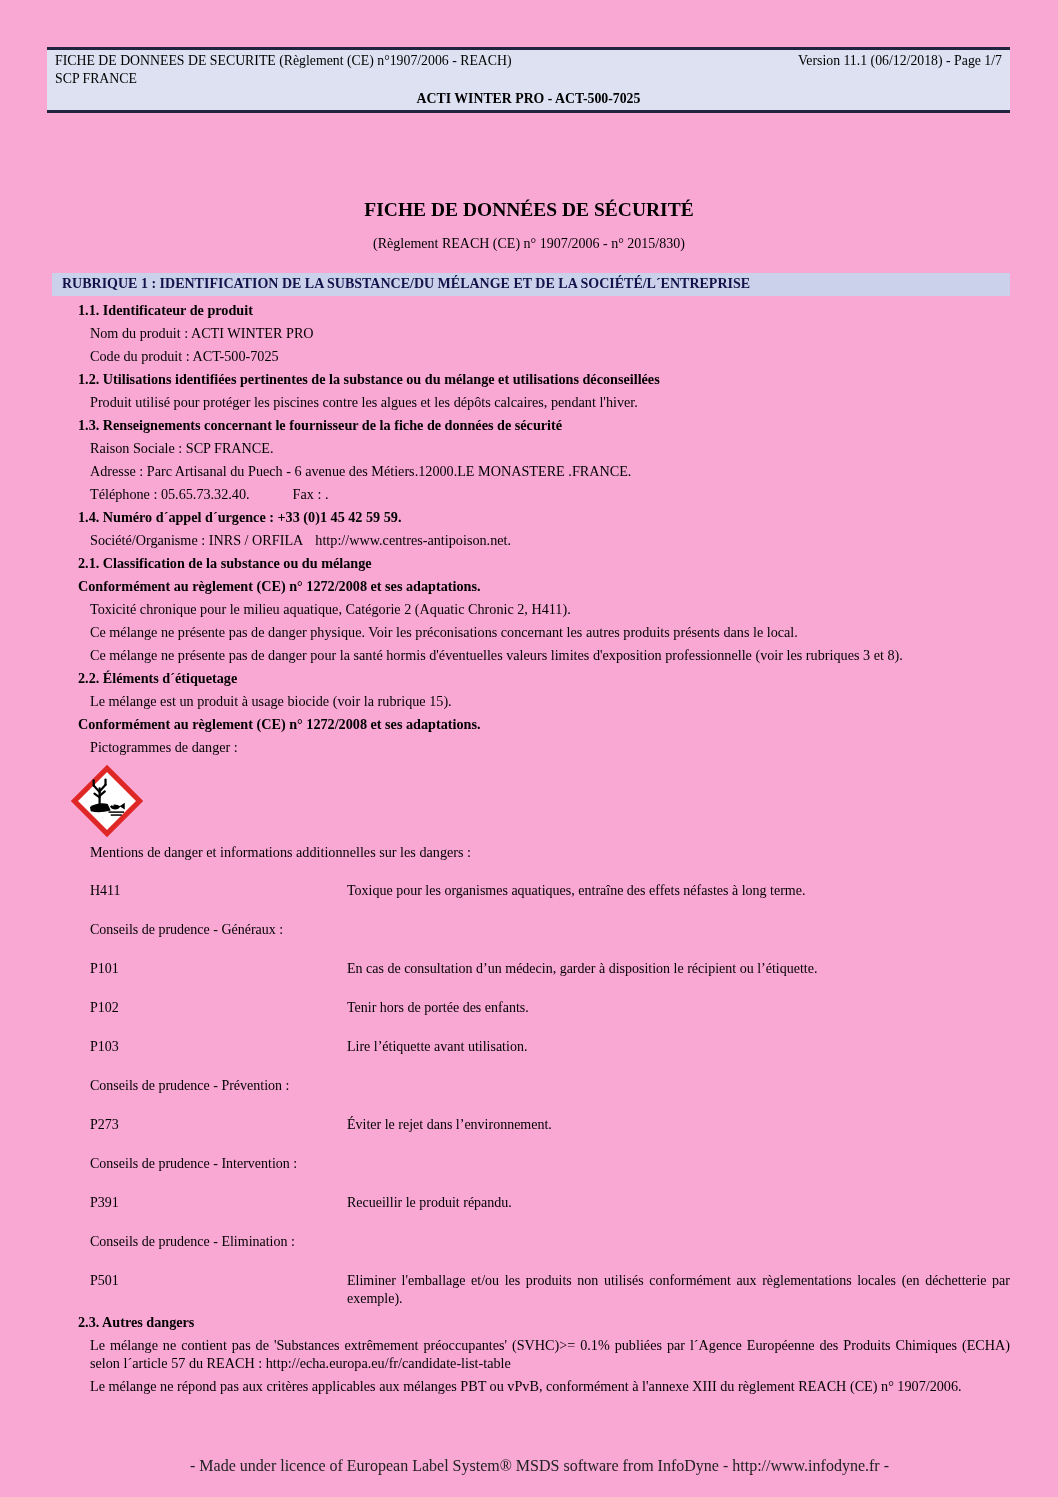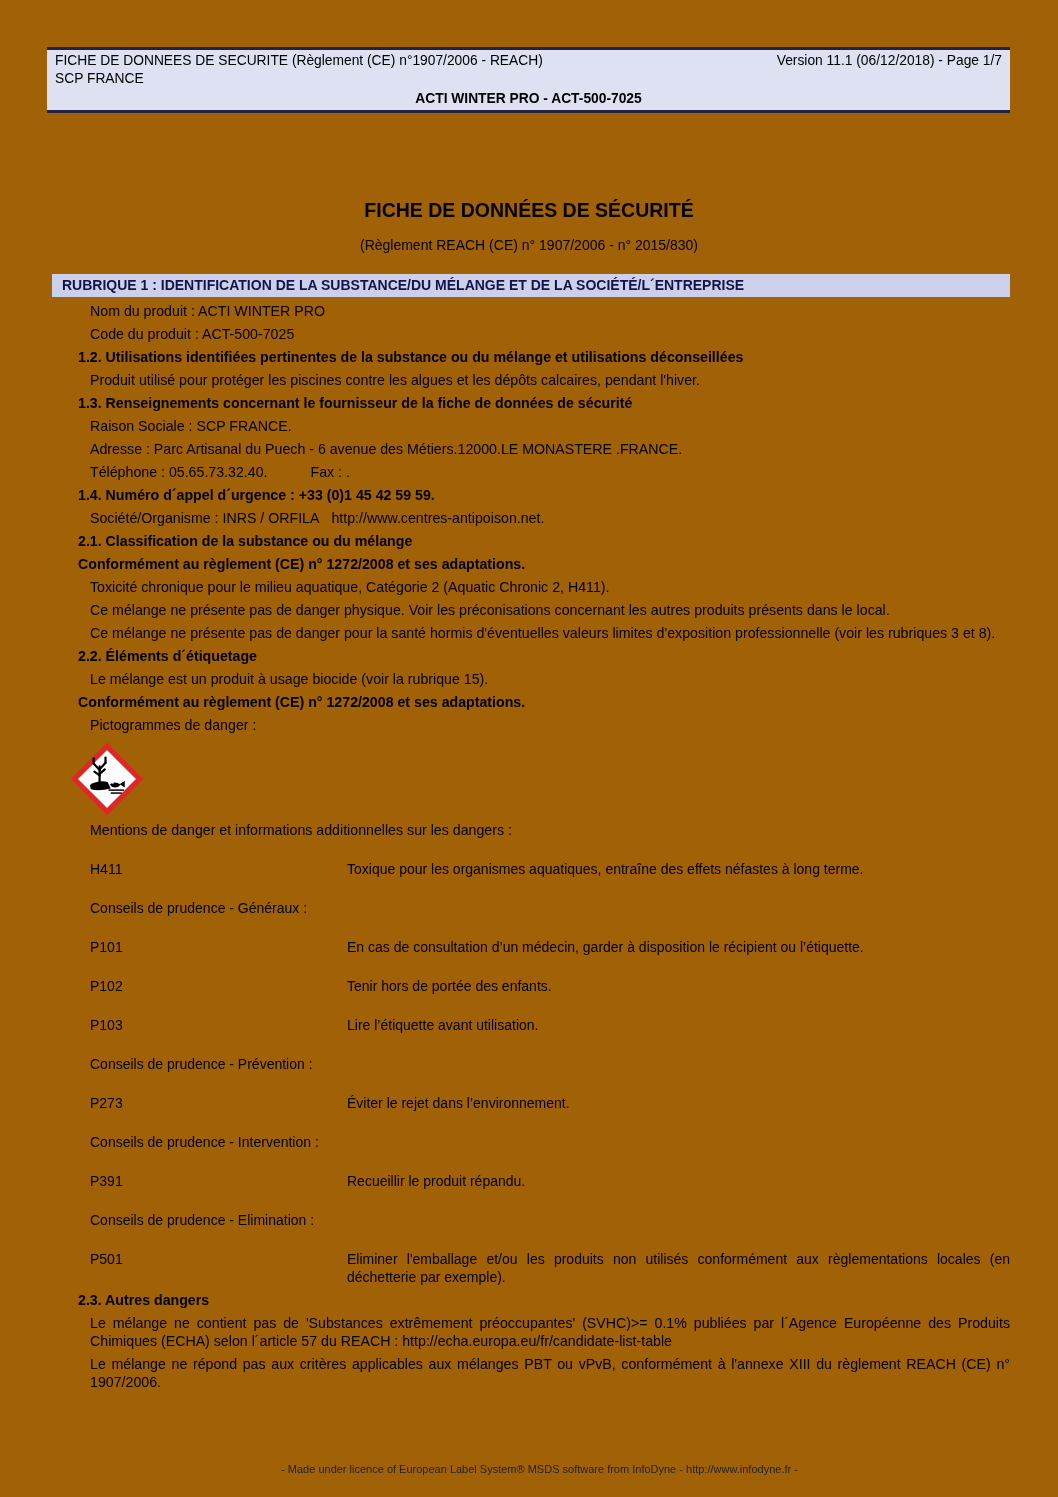--- a/index.html
+++ b/index.html
@@ -1,20 +1,20 @@
 <!DOCTYPE html>
 <html><head>
 <meta charset="utf-8">
 <style>
   html,body{margin:0;padding:0;background:#ffffff;}
   .page{
     position:relative;
     width:1058px;height:1497px;
-    background:#a16207;
-    font-family:Liberation Sans, sans-serif;
+    background:#f9a8d4;
+    font-family:Liberation Serif, serif;
     color:#000;
     overflow:hidden;
   }
   
   .header{
     margin:47px 48px 0 47px;
     background:#dde1f1;
     border-top:3px solid #23233f;
     border-bottom:3px solid #23233f;
     padding:2px 8px 2px 8px;
@@ -71,21 +71,21 @@
   .code{flex:none;width:257px;}
   .desc{flex:1;text-align:justify;}
   
   .picto-wrap{margin:8px 0 0 70px;width:74px;height:74px;}
   .picto-label{margin-top:4px;}
   
   .footer{
     position:absolute;
     left:0;right:0;bottom:22px;
     text-align:center;
-    font-size:11px;
+    font-size:16px;
     color:#222;
     padding-left:21px;
   }
 </style>
 </head>
 <body>
 
 <div class="page">
 
   <div class="header">
@@ -95,20 +95,21 @@
     </div>
     <div class="header-row2">SCP FRANCE</div>
     <div class="header-row3">ACTI WINTER PRO - ACT-500-7025</div>
   </div>
 
   <div class="doc-title">FICHE DE DONNÉES DE SÉCURITÉ</div>
   <div class="doc-subtitle">(Règlement REACH (CE) n° 1907/2006 - n° 2015/830)</div>
 
   <div class="section-bar">RUBRIQUE 1 : IDENTIFICATION DE LA SUBSTANCE/DU MÉLANGE ET DE LA SOCIÉTÉ/L´ENTREPRISE</div>
 
+  <div class="h">1.1. Identificateur de produit</div>
   <div class="t">Nom du produit : ACTI WINTER PRO</div>
   <div class="t">Code du produit : ACT-500-7025</div>
   <div class="h">1.2. Utilisations identifiées pertinentes de la substance ou du mélange et utilisations déconseillées</div>
   <div class="t">Produit utilisé pour protéger les piscines contre les algues et les dépôts calcaires, pendant l'hiver.</div>
   <div class="h">1.3. Renseignements concernant le fournisseur de la fiche de données de sécurité</div>
   <div class="t">Raison Sociale : SCP FRANCE.</div>
   <div class="t">Adresse : Parc Artisanal du Puech - 6 avenue des Métiers.12000.LE MONASTERE .FRANCE.</div>
   <div class="t">
     <span>Téléphone : 05.65.73.32.40.</span><span class="fax">Fax : .</span>
   </div>

